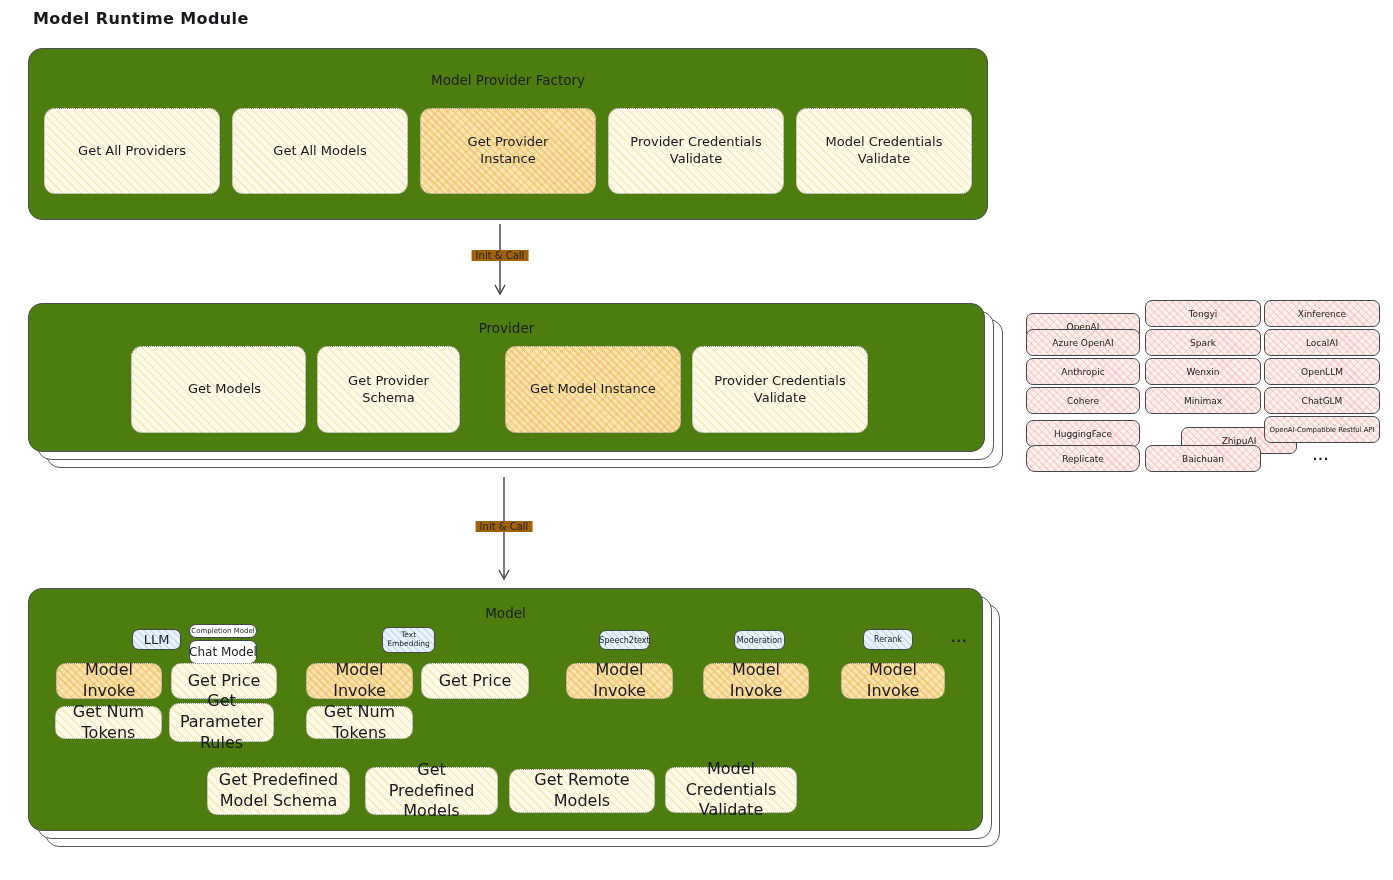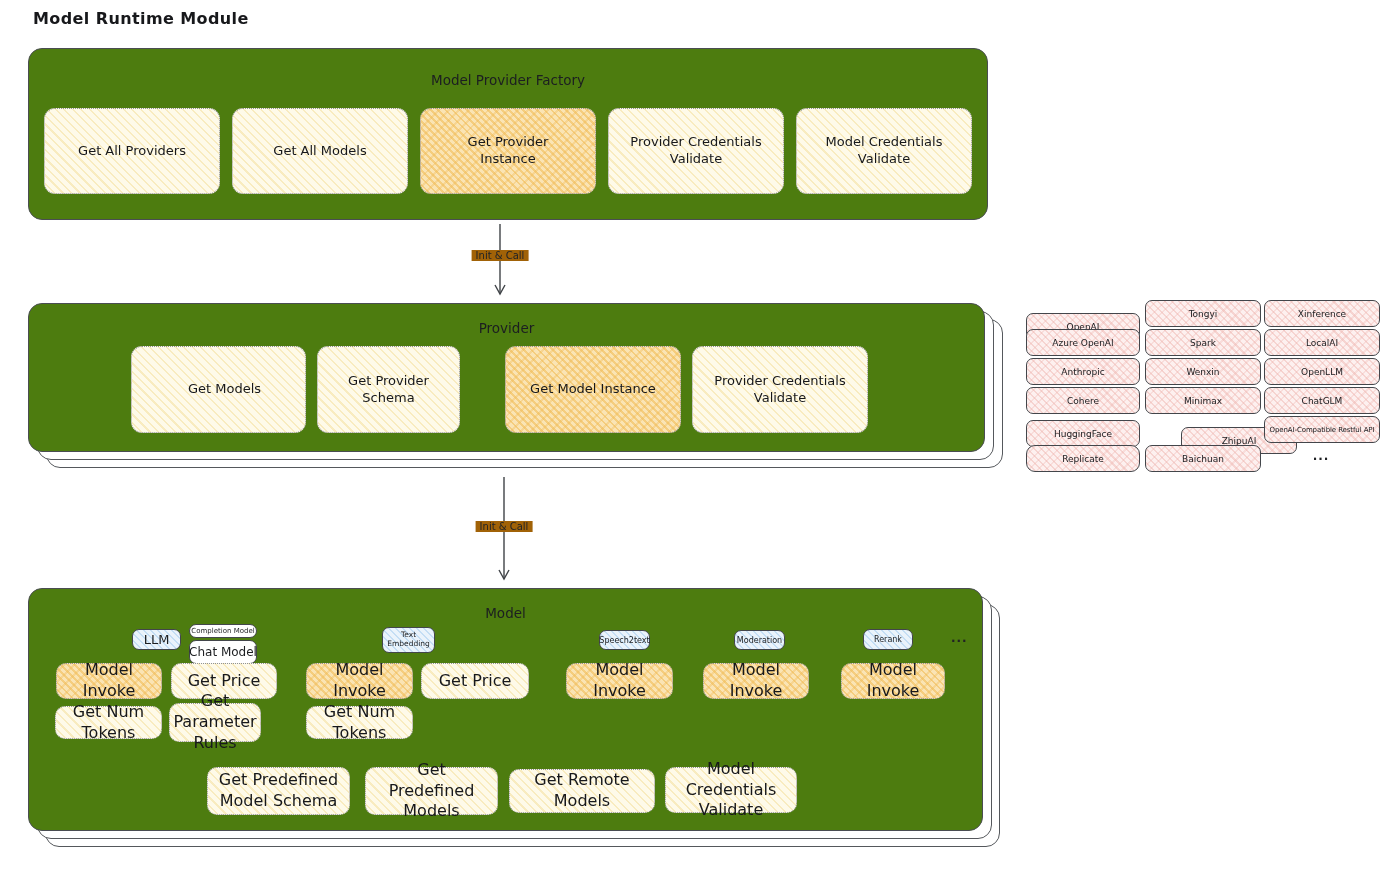--- a/index.html
+++ b/index.html
@@ -105,21 +105,21 @@
     <div class="tag tag-white" style="left:160px;top:51px;width:68px;height:24px;font-size:12px;white-space:nowrap;">Chat Model</div>
     <div class="tag tag-blue" style="left:353px;top:38px;width:53px;height:26px;font-size:7.5px;line-height:1.15;padding:1px 4px;">Text Embedding</div>
     <div class="tag tag-blue" style="left:570px;top:41px;width:51px;height:20px;font-size:8px;">Speech2text</div>
     <div class="tag tag-blue" style="left:705px;top:41px;width:51px;height:20px;font-size:8px;">Moderation</div>
     <div class="tag tag-blue" style="left:834px;top:40px;width:50px;height:21px;font-size:8px;">Rerank</div>
     <div class="dots" style="left:922px;top:42px;">...</div>
 
     <div class="btn btn-sm fill-orange" style="left:27px;top:74px;width:106px;height:36px;">Model Invoke</div>
     <div class="btn btn-sm fill-yellow" style="left:142px;top:74px;width:106px;height:36px;">Get Price</div>
     <div class="btn btn-sm fill-yellow" style="left:26px;top:117px;width:107px;height:33px;">Get Num Tokens</div>
-    <div class="btn btn-sm fill-yellow" style="left:140px;top:114px;width:92px;height:39px;">Get Parameter Rules</div>
+    <div class="btn btn-sm fill-yellow" style="left:140px;top:114px;width:105px;height:39px;">Get Parameter Rules</div>
 
     <div class="btn btn-sm fill-orange" style="left:277px;top:74px;width:107px;height:36px;">Model Invoke</div>
     <div class="btn btn-sm fill-yellow" style="left:392px;top:74px;width:108px;height:36px;">Get Price</div>
     <div class="btn btn-sm fill-yellow" style="left:277px;top:117px;width:107px;height:33px;">Get Num Tokens</div>
 
     <div class="btn btn-sm fill-orange" style="left:537px;top:74px;width:107px;height:36px;">Model Invoke</div>
     <div class="btn btn-sm fill-orange" style="left:674px;top:74px;width:106px;height:36px;">Model Invoke</div>
     <div class="btn btn-sm fill-orange" style="left:812px;top:74px;width:104px;height:36px;">Model Invoke</div>
 
     <div class="btn btn-sm fill-yellow" style="left:178px;top:178px;width:143px;height:48px;">Get Predefined Model Schema</div>

